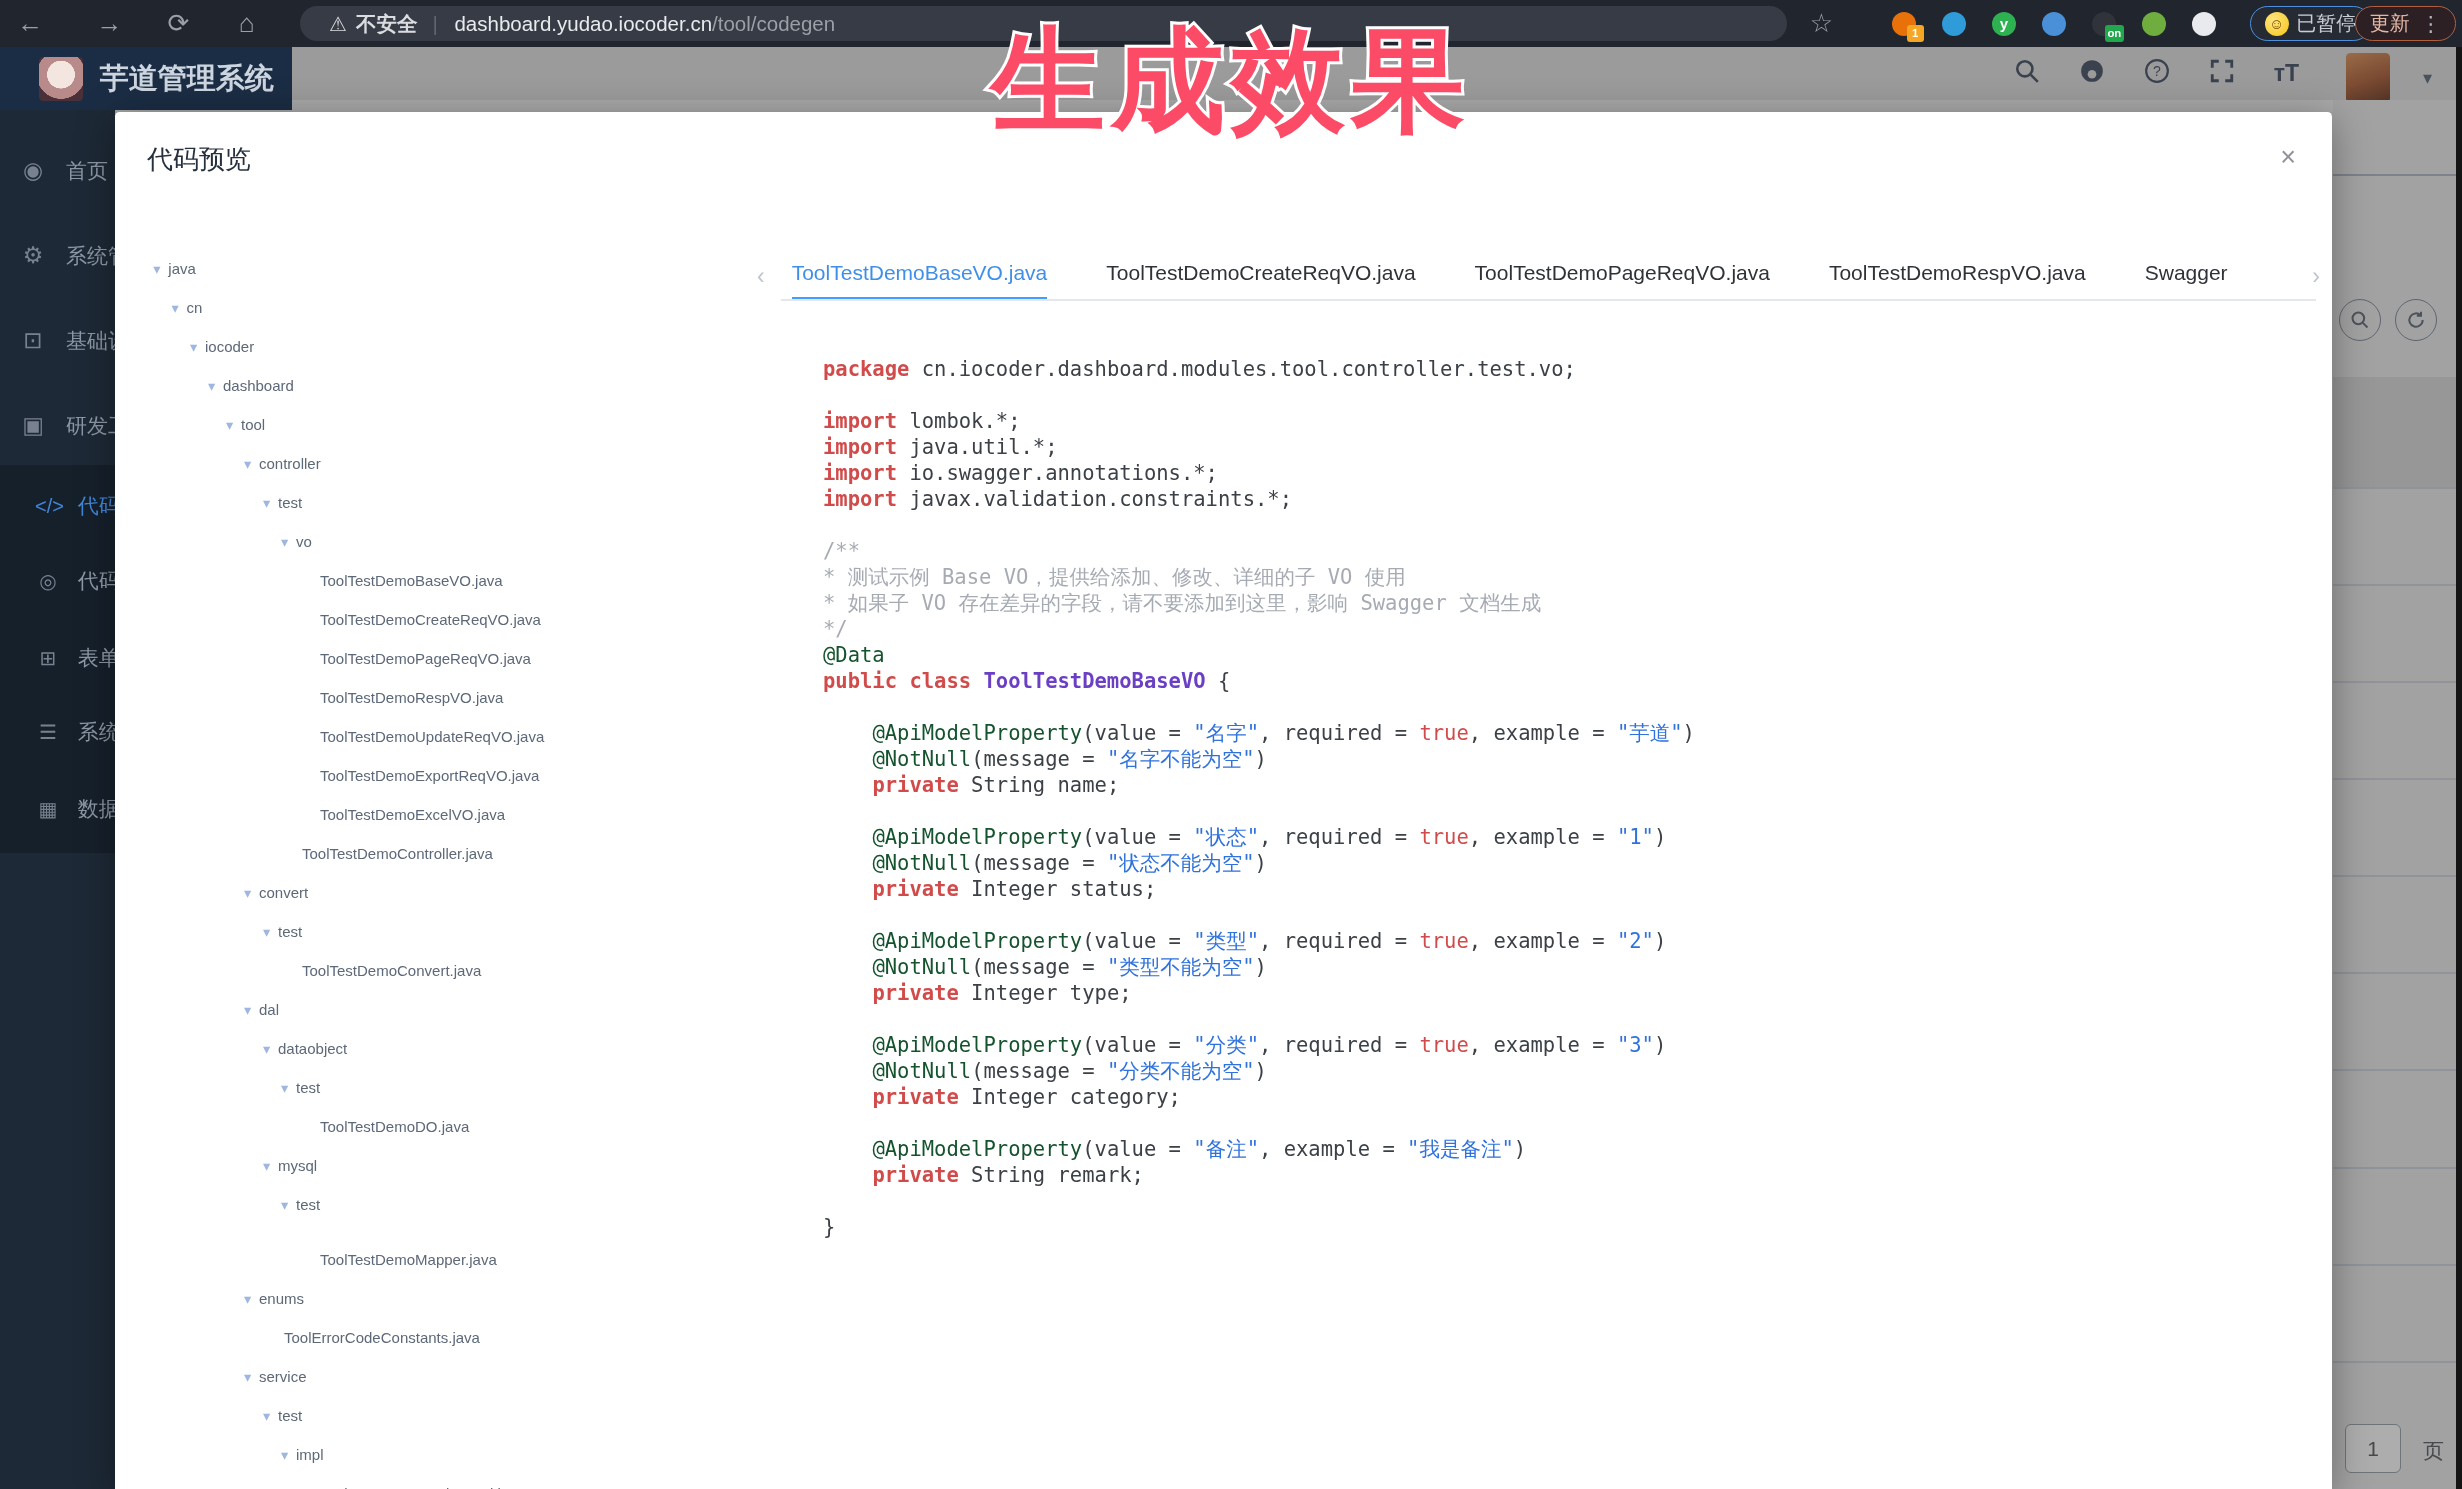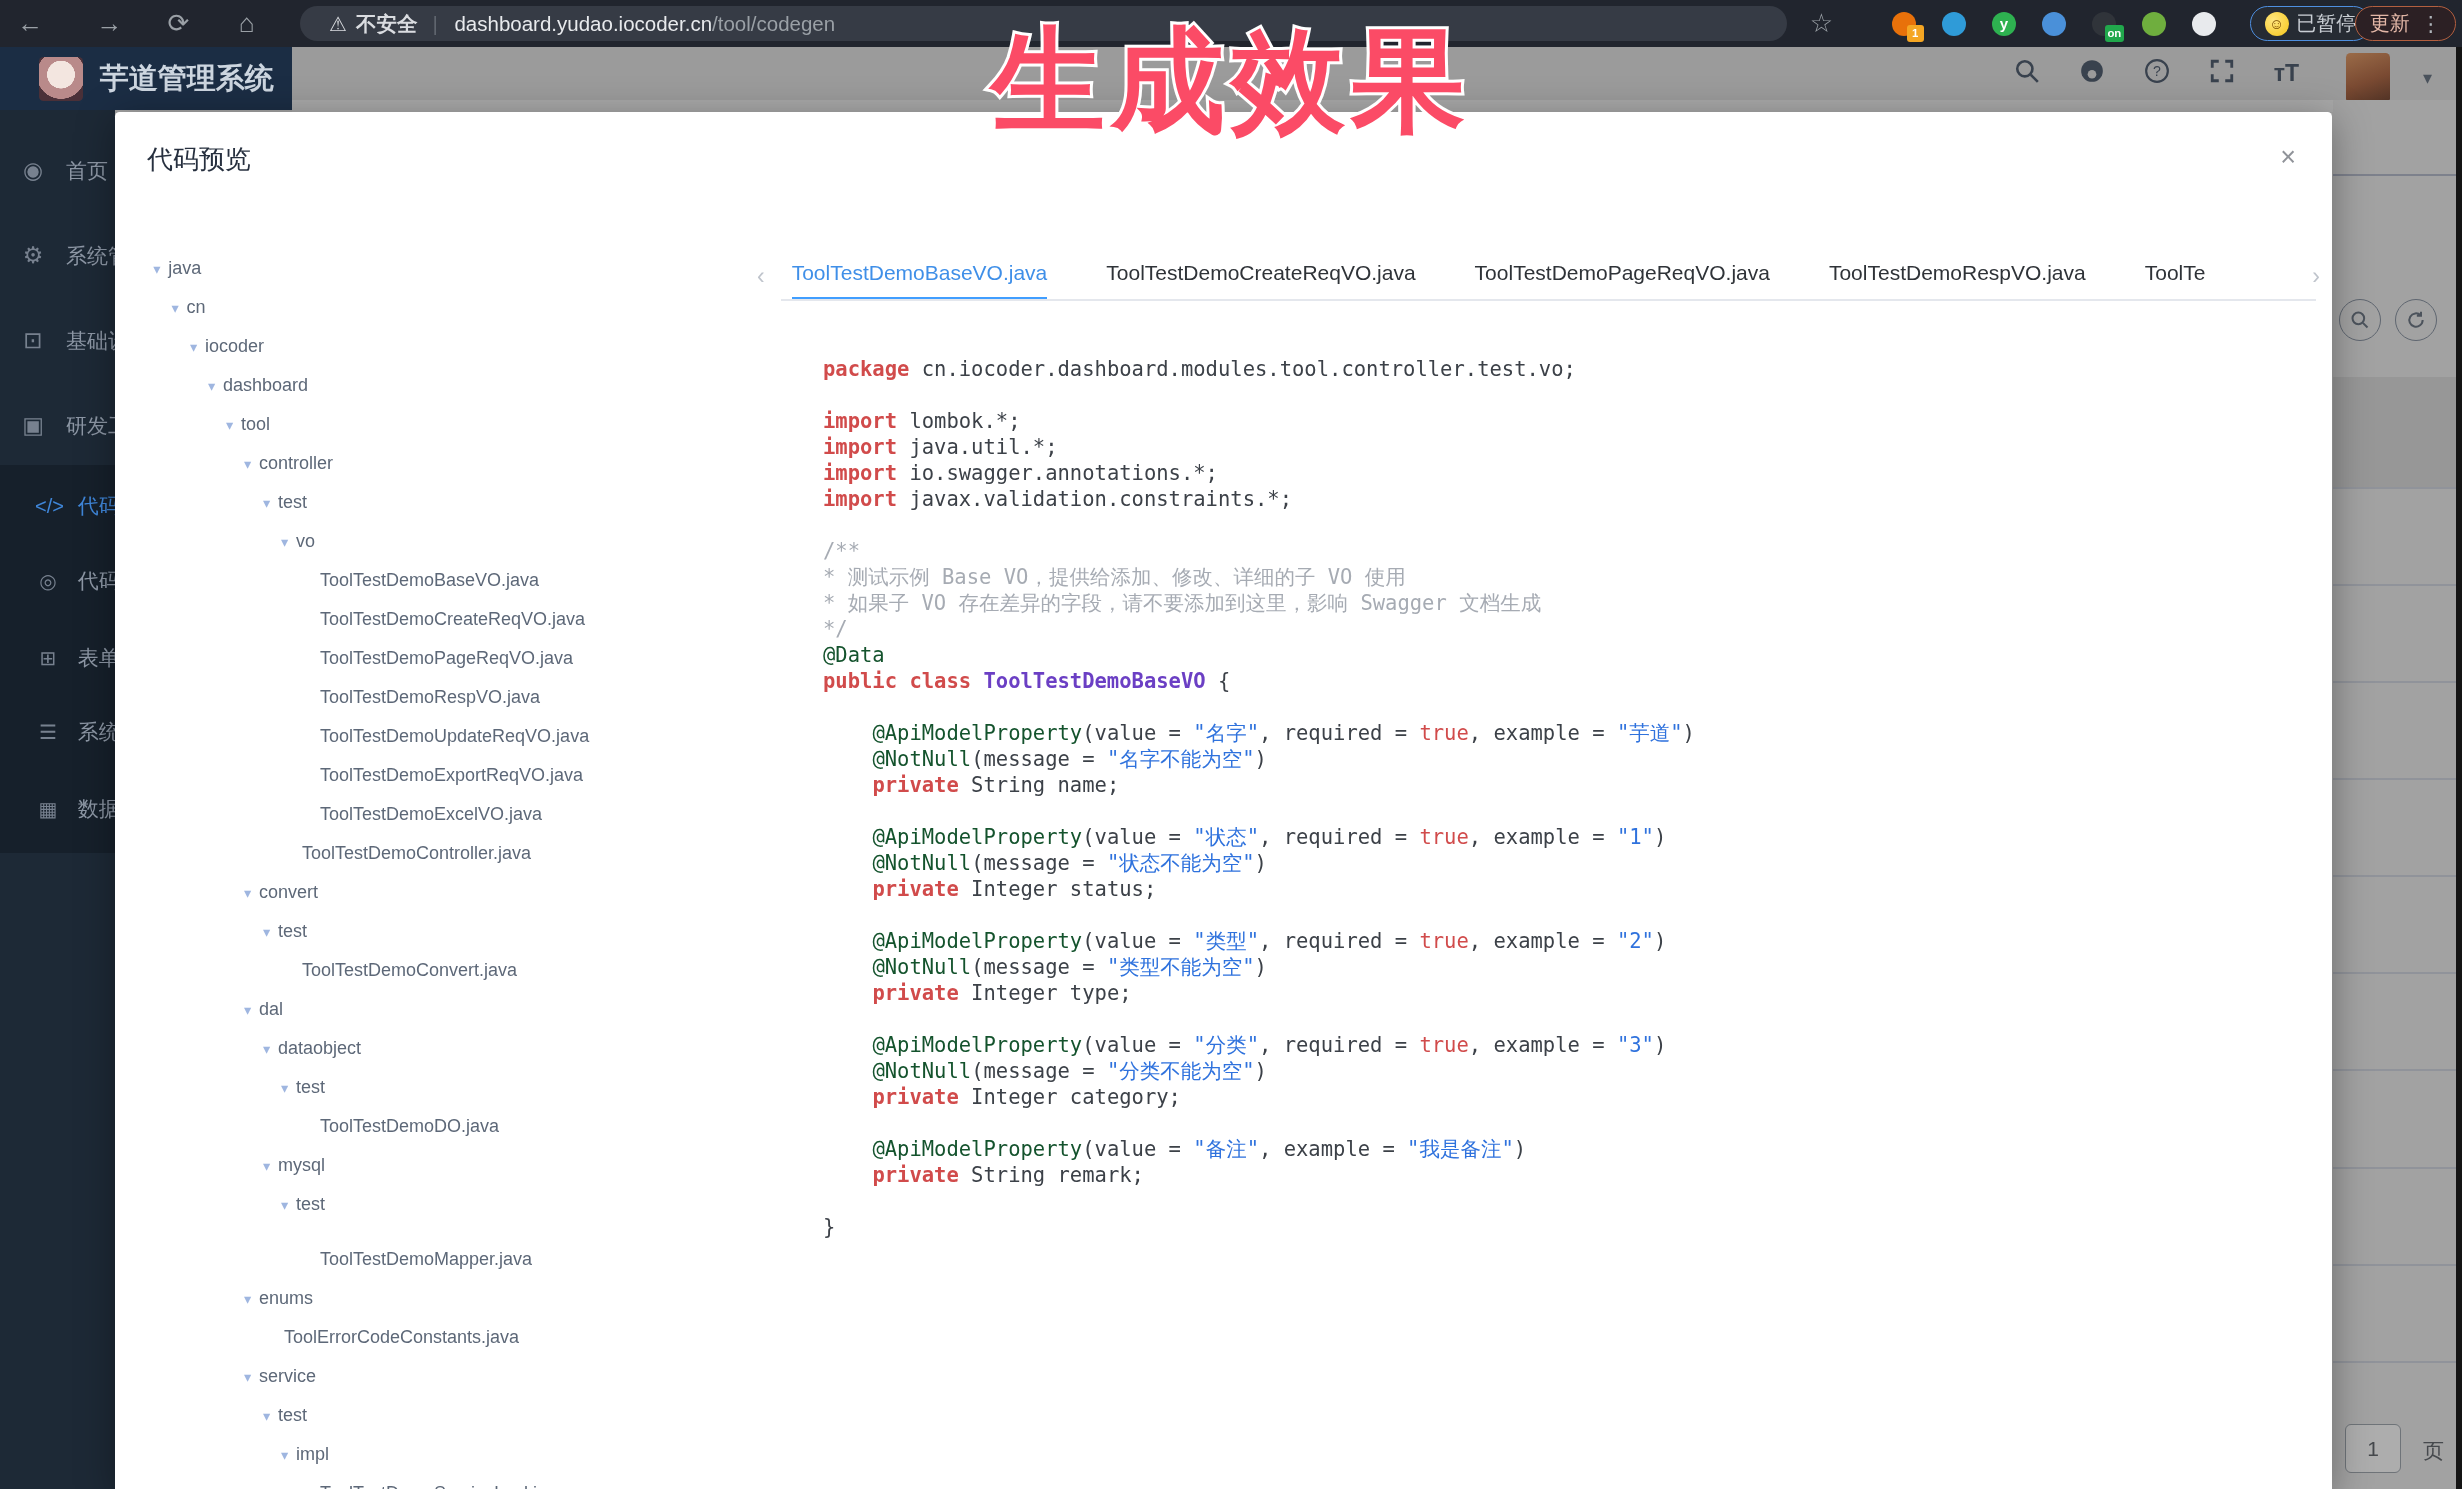--- a/index.html
+++ b/index.html
@@ -65,21 +65,21 @@
   
   .modal { position:absolute; left:115px; top:112px; width:2217px; height:1378px; background:#ffffff; border-radius:4.6px 4.6px 0 0; box-shadow:0 7.6px 38px rgba(0,0,0,.35); z-index:5; overflow:hidden; }
   .modal-title { position:absolute; left:32px; top:30px; font-size:26px; color:#27303f;font-family:Liberation Mono, monospace; }
   .modal-close { position:absolute; right:36px; top:32px; font-size:27px; color:#909399; cursor:pointer; line-height:1; }
 
   
   .tree { position:absolute; left:30px; top:137px; width:614px; }
   .tree-row { height:39px; display:flex; align-items:center; cursor:pointer; white-space:nowrap; }
   .tree-caret { width:15px; font-size:14.4px; color:#9fb6e0; flex:none; }
   .tree-spacer { width:21px; flex:none; }
-  .tree-label { font-size:18px; color:#5d6878; }
+  .tree-label { font-size:15px; color:#5d6878; }
 
   
   .tabs-wrap { position:absolute; left:642px; top:149px; width:1563px; height:39px; display:flex; align-items:flex-start; }
   .tab-chevron { color:#bfc4cc; font-size:23px; margin-top:1.5px; cursor:pointer; flex:none; }
   .tab-items { display:flex; gap:59px; margin-left:27px; }
   .tab { font-size:21px; color:#2f3338; padding-bottom:12px; white-space:nowrap; cursor:pointer; border-bottom:3.8px solid transparent; }
   .tab.active { color:#3f8fe8; border-bottom-color:#409eff; }
   .tab-chevron.right { margin-left:auto; }
   .tabs-line { position:absolute; left:666px; top:187px; width:1535px; height:1.5px; background:#e4e7ed; }
 
@@ -403,21 +403,21 @@
         </div>
       </div>
 
     <div class="tabs-wrap">
       <span class="tab-chevron">‹</span>
       <div class="tab-items" id="tab-items">
           <span class="tab active">ToolTestDemoBaseVO.java</span>
           <span class="tab">ToolTestDemoCreateReqVO.java</span>
           <span class="tab">ToolTestDemoPageReqVO.java</span>
           <span class="tab">ToolTestDemoRespVO.java</span>
-          <span class="tab">ToolTe</span>
+          <span class="tab">Swagger</span>
         </div>
       <span class="tab-chevron right">›</span>
     </div>
     <div class="tabs-line"></div>
 
     <div class="code" id="code"><div><span class="tk-k">package</span><span class="tk-p"> cn.iocoder.dashboard.modules.tool.controller.test.vo;</span></div><div>&nbsp;</div><div><span class="tk-k">import</span><span class="tk-p"> lombok.*;</span></div><div><span class="tk-k">import</span><span class="tk-p"> java.util.*;</span></div><div><span class="tk-k">import</span><span class="tk-p"> io.swagger.annotations.*;</span></div><div><span class="tk-k">import</span><span class="tk-p"> javax.validation.constraints.*;</span></div><div>&nbsp;</div><div><span class="tk-c">/**</span></div><div><span class="tk-c">* 测试示例 Base VO，提供给添加、修改、详细的子 VO 使用</span></div><div><span class="tk-c">* 如果子 VO 存在差异的字段，请不要添加到这里，影响 Swagger 文档生成</span></div><div><span class="tk-c">*/</span></div><div><span class="tk-a">@Data</span></div><div><span class="tk-k">public class </span><span class="tk-t">ToolTestDemoBaseVO</span><span class="tk-p"> {</span></div><div>&nbsp;</div><div><span class="tk-p">    </span><span class="tk-a">@ApiModelProperty</span><span class="tk-p">(value = </span><span class="tk-s">"名字"</span><span class="tk-p">, required = </span><span class="tk-r">true</span><span class="tk-p">, example = </span><span class="tk-s">"芋道"</span><span class="tk-p">)</span></div><div><span class="tk-p">    </span><span class="tk-a">@NotNull</span><span class="tk-p">(message = </span><span class="tk-s">"名字不能为空"</span><span class="tk-p">)</span></div><div><span class="tk-p">    </span><span class="tk-k">private</span><span class="tk-p"> String name;</span></div><div>&nbsp;</div><div><span class="tk-p">    </span><span class="tk-a">@ApiModelProperty</span><span class="tk-p">(value = </span><span class="tk-s">"状态"</span><span class="tk-p">, required = </span><span class="tk-r">true</span><span class="tk-p">, example = </span><span class="tk-s">"1"</span><span class="tk-p">)</span></div><div><span class="tk-p">    </span><span class="tk-a">@NotNull</span><span class="tk-p">(message = </span><span class="tk-s">"状态不能为空"</span><span class="tk-p">)</span></div><div><span class="tk-p">    </span><span class="tk-k">private</span><span class="tk-p"> Integer status;</span></div><div>&nbsp;</div><div><span class="tk-p">    </span><span class="tk-a">@ApiModelProperty</span><span class="tk-p">(value = </span><span class="tk-s">"类型"</span><span class="tk-p">, required = </span><span class="tk-r">true</span><span class="tk-p">, example = </span><span class="tk-s">"2"</span><span class="tk-p">)</span></div><div><span class="tk-p">    </span><span class="tk-a">@NotNull</span><span class="tk-p">(message = </span><span class="tk-s">"类型不能为空"</span><span class="tk-p">)</span></div><div><span class="tk-p">    </span><span class="tk-k">private</span><span class="tk-p"> Integer type;</span></div><div>&nbsp;</div><div><span class="tk-p">    </span><span class="tk-a">@ApiModelProperty</span><span class="tk-p">(value = </span><span class="tk-s">"分类"</span><span class="tk-p">, required = </span><span class="tk-r">true</span><span class="tk-p">, example = </span><span class="tk-s">"3"</span><span class="tk-p">)</span></div><div><span class="tk-p">    </span><span class="tk-a">@NotNull</span><span class="tk-p">(message = </span><span class="tk-s">"分类不能为空"</span><span class="tk-p">)</span></div><div><span class="tk-p">    </span><span class="tk-k">private</span><span class="tk-p"> Integer category;</span></div><div>&nbsp;</div><div><span class="tk-p">    </span><span class="tk-a">@ApiModelProperty</span><span class="tk-p">(value = </span><span class="tk-s">"备注"</span><span class="tk-p">, example = </span><span class="tk-s">"我是备注"</span><span class="tk-p">)</span></div><div><span class="tk-p">    </span><span class="tk-k">private</span><span class="tk-p"> String remark;</span></div><div>&nbsp;</div><div><span class="tk-p">}</span></div></div>
   </div>
 
   <div class="overlay-title">生成效果</div>
 </div>

